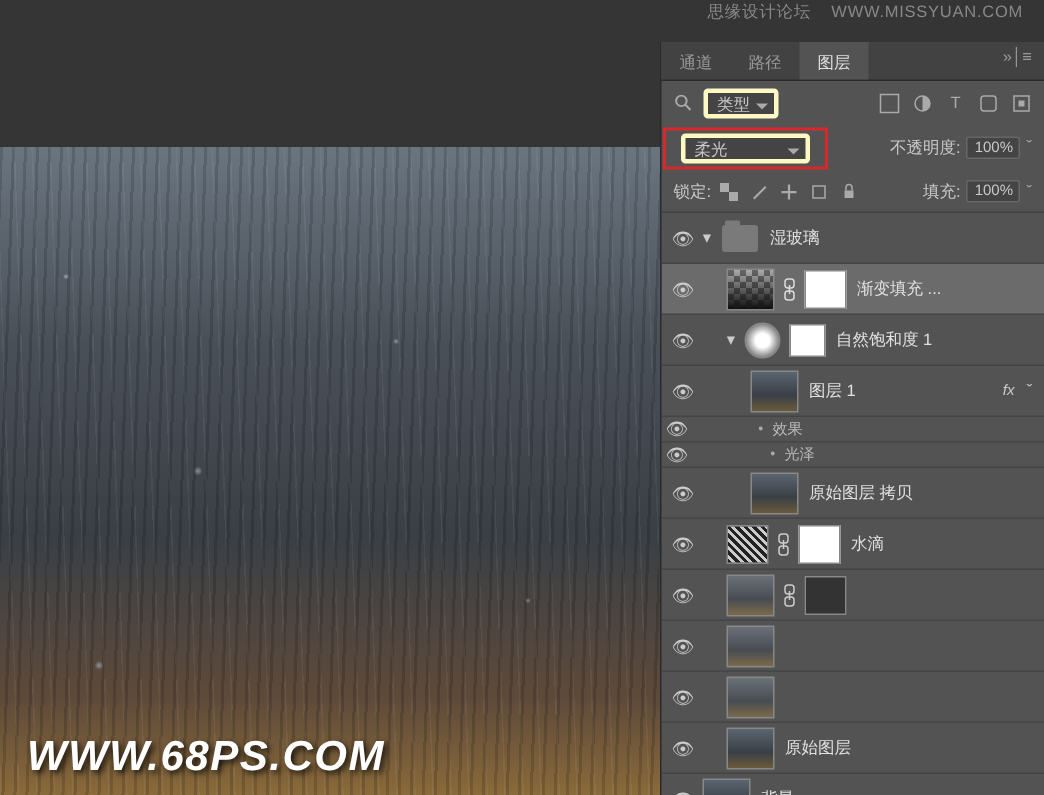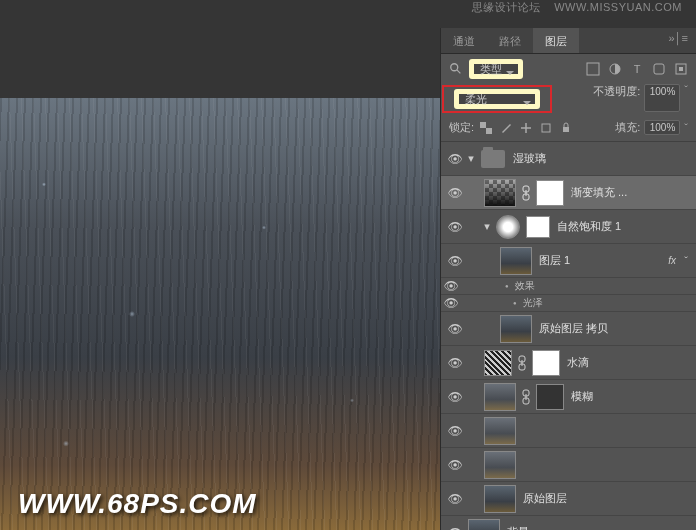--- a/index.html
+++ b/index.html
@@ -10,27 +10,27 @@
 .watermark-top { position: absolute; top: 0; right: 14px; color: #888; font-size: 11px; letter-spacing: 0.5px; }
 .watermark-top span:first-child { margin-right: 10px; }
 .watermark-bottom { position: absolute; bottom: 10px; left: 18px; color: #fff; font-family: Arial, sans-serif; font-size: 28px; font-weight: 900; font-style: italic; text-shadow: 2px 2px 4px rgba(0,0,0,0.8); letter-spacing: 1px; }
 .panel { position: absolute; right: 0; top: 28px; width: 256px; height: 502px; background: #535353; color: #c8c8c8; font-size: 11px; border-left: 1px solid #2a2a2a; margin-left: 20px; }
 .tabs { display: flex; height: 26px; border-bottom: 1px solid #2a2a2a; background: #424242; align-items: stretch; }
 .tab { padding: 6px 12px; color: #999; cursor: pointer; }
 .tab.active { background: #535353; color: #e0e0e0; }
 .tab-close { margin-left: auto; padding: 4px 8px; color: #999; cursor: pointer; }
 .filter-row { display: flex; align-items: center; height: 30px; padding: 0 8px; gap: 6px; }
 .search-icon { width: 14px; height: 14px; display: inline-flex; align-items: center; justify-content: center; }
-.dropdown { height: 20px; background: #444; border: 5px solid #fef9c3; border-radius: 3px; padding: 0 16px 0 6px; color: #c8c8c8; font-size: 11px; display: flex; align-items: center; position: relative; }
+.dropdown { height: 20px; background: #444; border: 3px solid #fef9c3; border-radius: 3px; padding: 0 16px 0 6px; color: #c8c8c8; font-size: 11px; display: flex; align-items: center; position: relative; }
 .dropdown::after { content: ""; position: absolute; right: 4px; top: 7px; border: 4px solid transparent; border-top-color: #aaa; }
 .filter-icons { display: flex; gap: 8px; margin-left: auto; }
 .ficon { width: 14px; height: 14px; display: flex; align-items: center; justify-content: center; color: #aaa; }
 .blend-row { display: flex; align-items: center; height: 28px; padding: 0 10px 0 10px; gap: 6px; border: 2px solid #d8282c; margin: 1px 0 1px 1px; width: 110px; box-sizing: border-box; background: #535353; }
 .blend-wrap { display: flex; align-items: center; }
-.opacity-wrap { display: flex; gap: 4px; margin-left: auto; padding-right: 8px; position: absolute; right: 0; top: 56px; height: 28px; }
+.opacity-wrap { display: flex; align-items: center; gap: 4px; margin-left: auto; padding-right: 8px; position: absolute; right: 0; top: 56px; height: 28px; }
 .val-box { background: #444; border: 1px solid #666; border-radius: 2px; padding: 1px 4px; font-size: 10px; min-width: 36px; text-align: right; }
 .lock-row { display: flex; align-items: center; height: 28px; padding: 0 8px; gap: 6px; border-bottom: 1px solid #404040; }
 .lock-icons { display: flex; gap: 8px; }
 .licon { width: 12px; height: 12px; color: #aaa; }
 .fill-wrap { display: flex; align-items: center; gap: 4px; margin-left: auto; }
 .layers { overflow-y: auto; height: calc(100% - 112px); }
 .layer-row { display: flex; align-items: center; min-height: 34px; padding: 2px 4px; border-bottom: 1px solid #454545; }
 .layer-row.selected { background: #6b6b6b; }
 .eye { width: 20px; text-align: center; color: #ccc; font-size: 12px; }
 .indent { width: 0; flex-shrink: 0; }
@@ -229,21 +229,20 @@
       <span class="indent i1"></span>
       <span class="thumb imgblur"></span>
       <span class="link-icon">
           <svg viewBox="0 0 10 16">
             <rect x="2" y="1" width="6" height="6" rx="2" fill="none" stroke="#ccc"></rect>
             <rect x="2" y="9" width="6" height="6" rx="2" fill="none" stroke="#ccc"></rect>
             <line x1="5" y1="5" x2="5" y2="11" stroke="#ccc"></line>
           </svg>
         </span>
       <span class="thumb mask dark"></span>
-      <span class="layer-name">模糊</span>
     </div>
 
     <div class="layer-row">
       <span class="eye">👁</span>
       <span class="indent i1"></span>
       <span class="thumb imgblur"></span>
     </div>
 
     <div class="layer-row">
       <span class="eye">👁</span>

